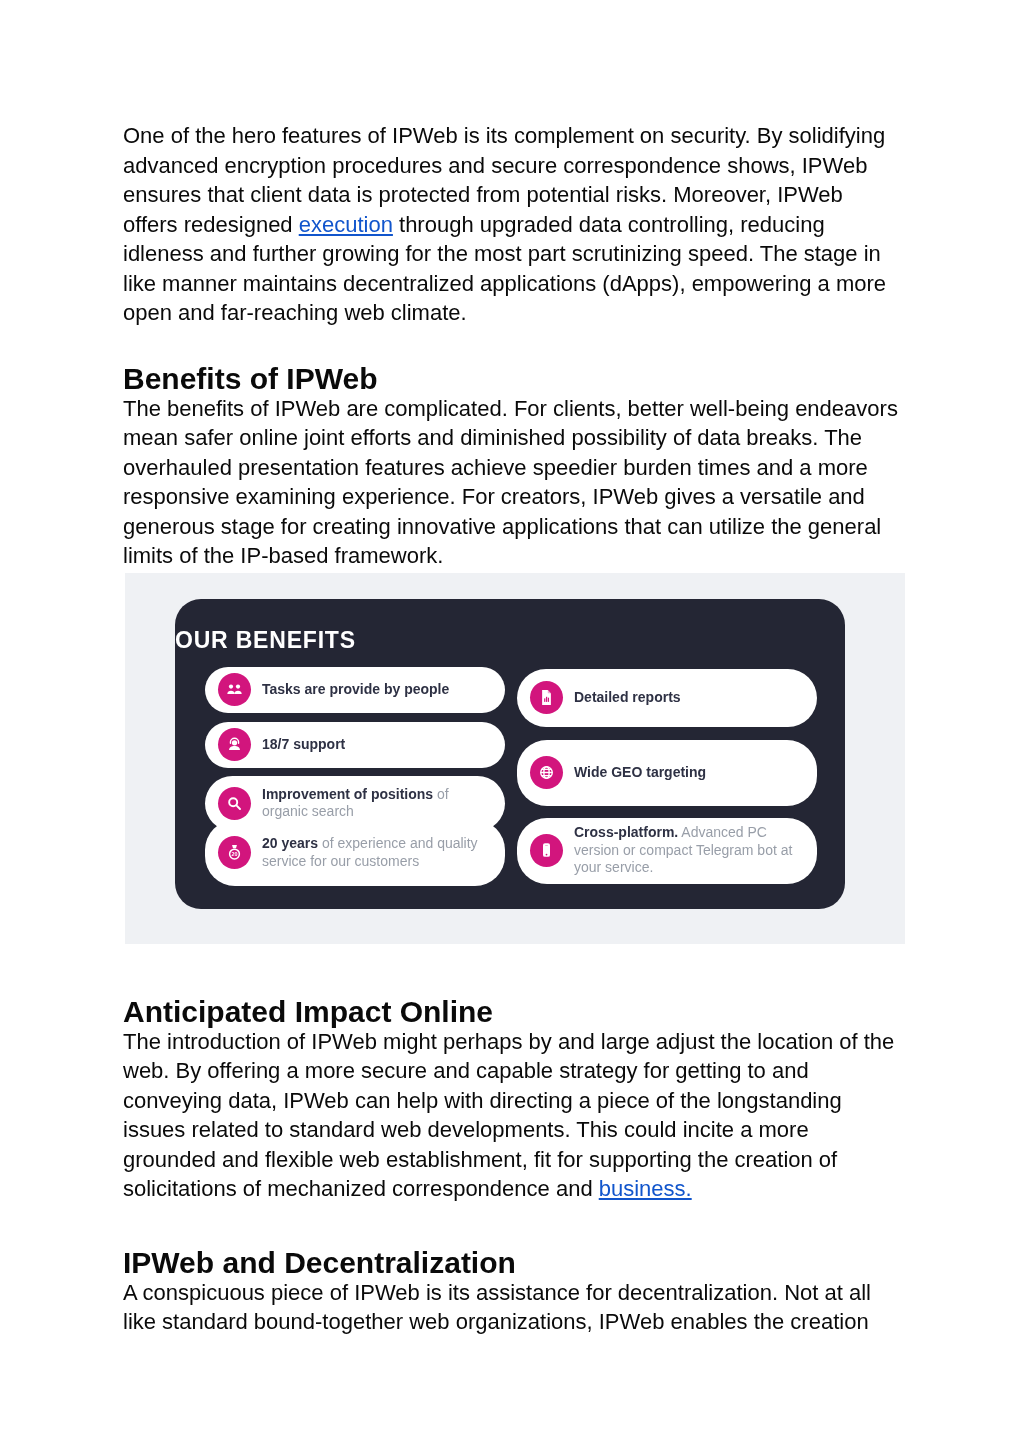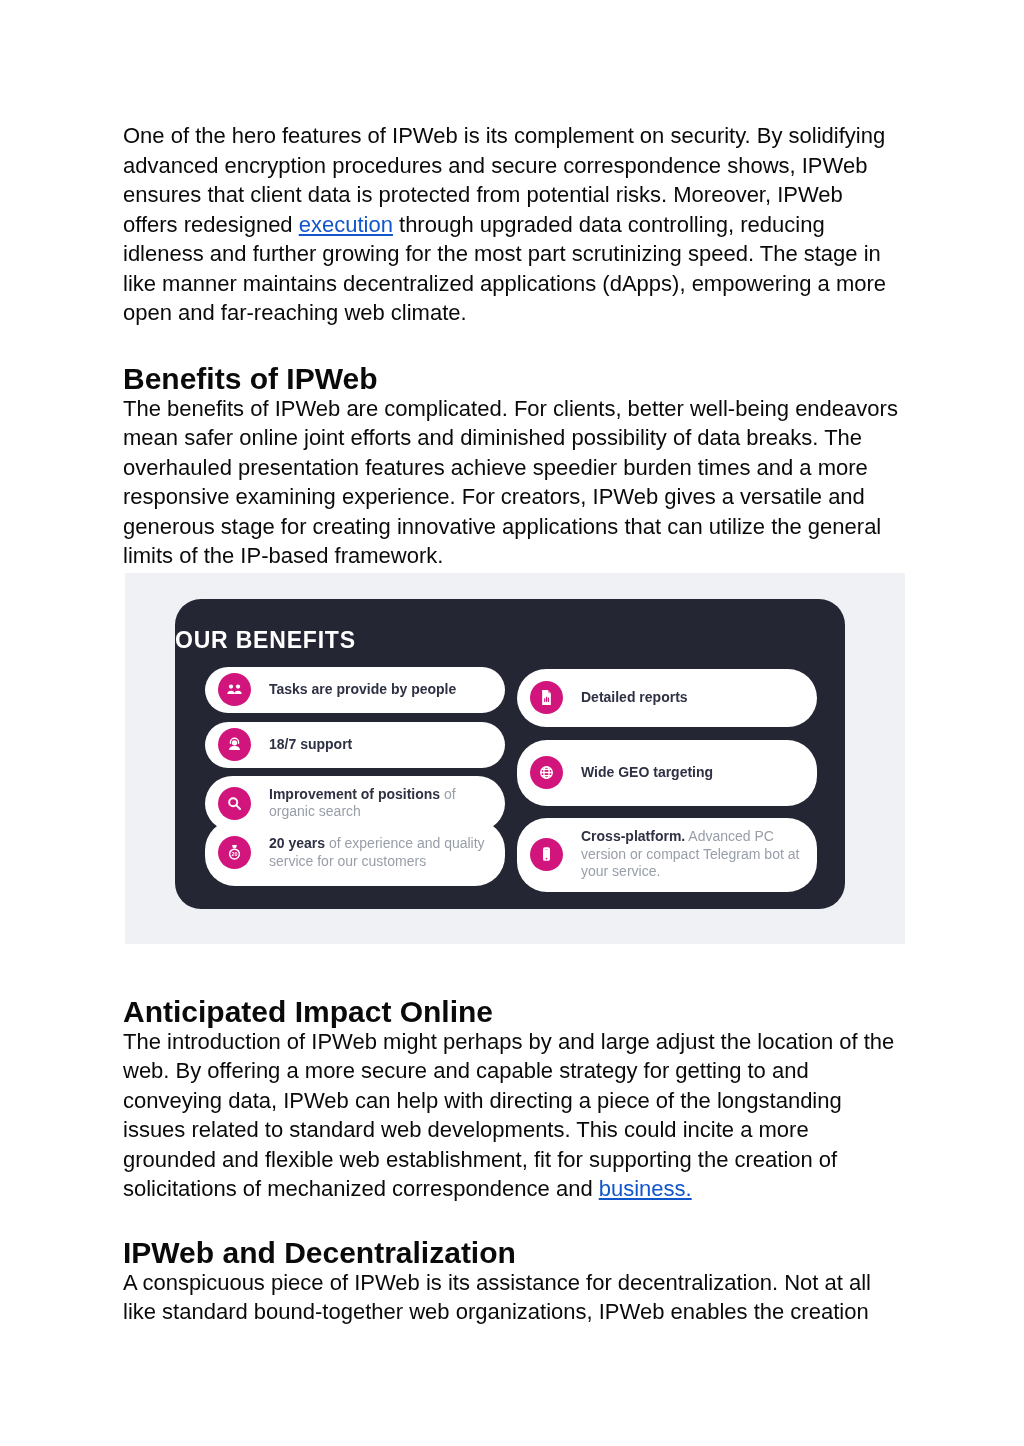--- a/index.html
+++ b/index.html
@@ -10,57 +10,57 @@
     -webkit-font-smoothing:antialiased;
   }
   .doc{
     position:absolute;left:123px;top:121px;width:780px;
     font-size:22px;line-height:29.5px;
   }
   .para{margin:0;}
   .heading{font-weight:bold;font-size:30px;line-height:30px;}
   .h-benefits{margin-top:36px;}
   .h-impact{margin-top:53px;}
-  .h-decentral{margin-top:34px;}
+  .h-decentral{margin-top:44px;}
   a.doc-link{color:#1155cc;text-decoration:underline;cursor:pointer;}
 
   
   .benefits-figure{
     position:relative;margin-top:2px;margin-left:2px;
     width:780px;height:371px;background:#eff1f4;
   }
   .benefits-card{
     position:absolute;left:50px;top:26px;width:670px;height:310px;
     background:#242634;border-radius:26px;
   }
   .benefits-title{
     text-align:left;padding-top:27px;color:#ffffff;
     font-size:23px;font-weight:800;letter-spacing:.8px;
   }
   .pill{
     position:absolute;background:#ffffff;border-radius:30px;
-    display:flex;align-items:center;gap:18px;
+    display:flex;align-items:center;gap:11px;
     padding:0 10px 0 13px;box-sizing:border-box;
   }
   .icon-circle{
     width:33px;height:33px;border-radius:50%;background:#d2157d;
     display:flex;align-items:center;justify-content:center;flex-shrink:0;
   }
   .icon-circle svg{width:21px;height:21px;display:block;}
   .pill-text{
     font-size:14px;line-height:17.5px;color:#2e3144;font-weight:bold;
   }
   .pill-text .muted{font-weight:normal;color:#989ea8;}
   .pl1{left:30px;top:68px;width:300px;height:46px;}
   .pl2{left:30px;top:123px;width:300px;height:46px;}
   .pl3{left:30px;top:177px;width:300px;height:55px;}
   .pl4{left:30px;top:221px;width:300px;height:66px;}
   .pr1{left:342px;top:70px;width:300px;height:58px;}
   .pr2{left:342px;top:141px;width:300px;height:66px;align-items:center;}
-  .pr3{left:342px;top:219px;width:300px;height:74px;}
+  .pr3{left:342px;top:219px;width:300px;height:66px;}
 </style>
 </head>
 <body>
 
 <div class="doc">
 
   <p class="para"><span>One of the hero features of IPWeb is its complement on security. By solidifying advanced encryption procedures and secure correspondence shows, IPWeb ensures that client data is protected from potential risks. Moreover, IPWeb offers redesigned </span><a class="doc-link">execution</a><span> through upgraded data controlling, reducing idleness and further growing for the most part scrutinizing speed. The stage in like manner maintains decentralized applications (dApps), empowering a more open and far-reaching web climate.</span></p>
 
   <div class="heading h-benefits">Benefits of IPWeb</div>
   <p class="para">The benefits of IPWeb are complicated. For clients, better well-being endeavors mean safer online joint efforts and diminished possibility of data breaks. The overhauled presentation features achieve speedier burden times and a more responsive examining experience. For creators, IPWeb gives a versatile and generous stage for creating innovative applications that can utilize the general limits of the IP-based framework.</p>

